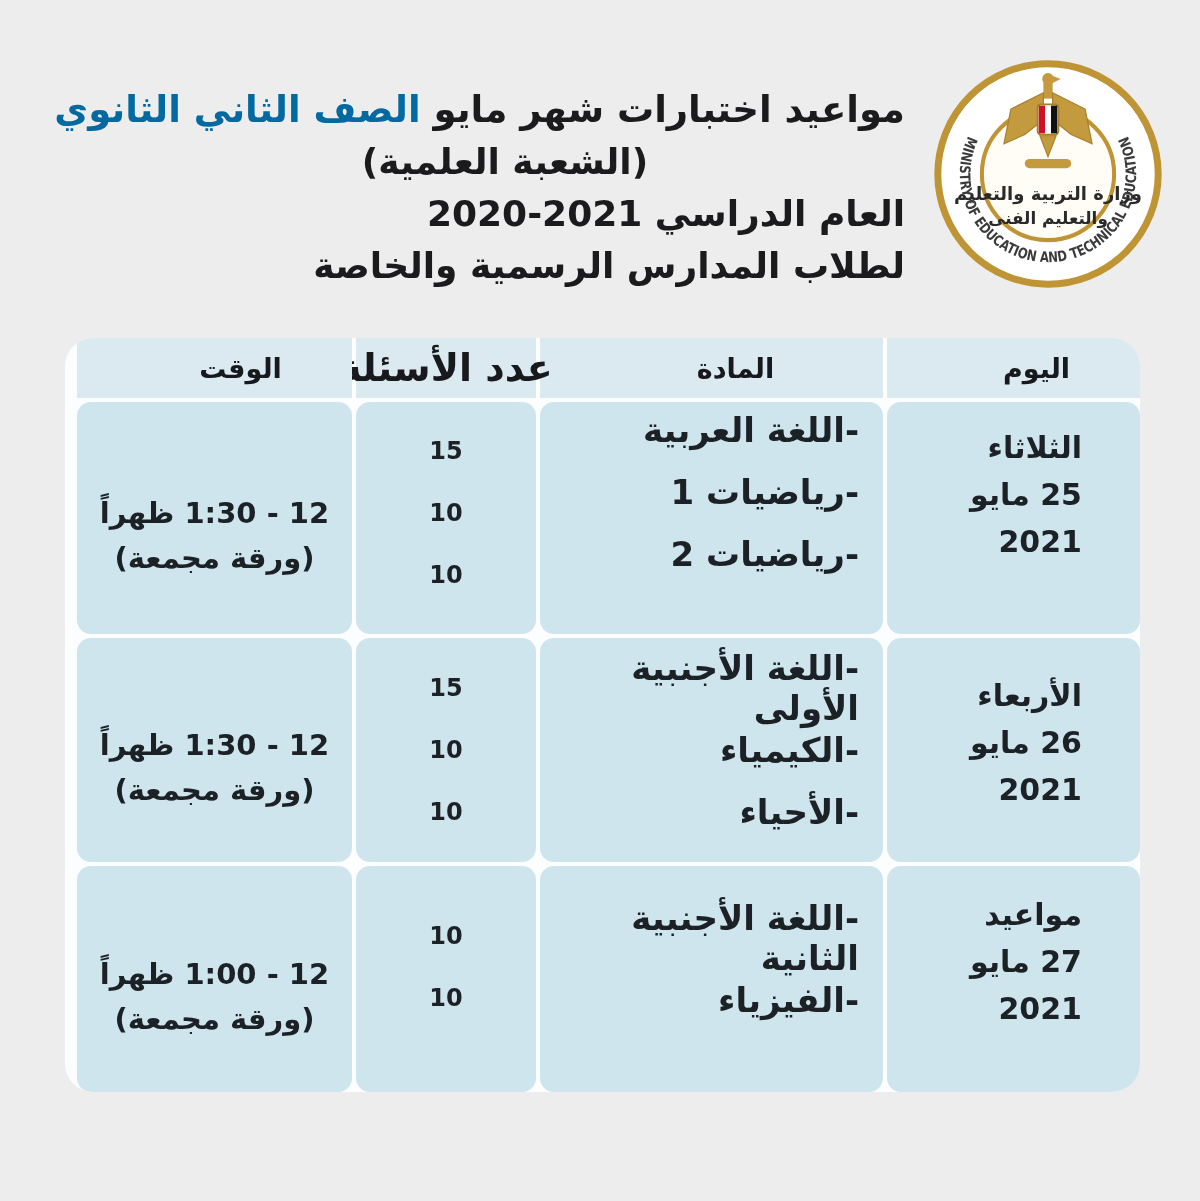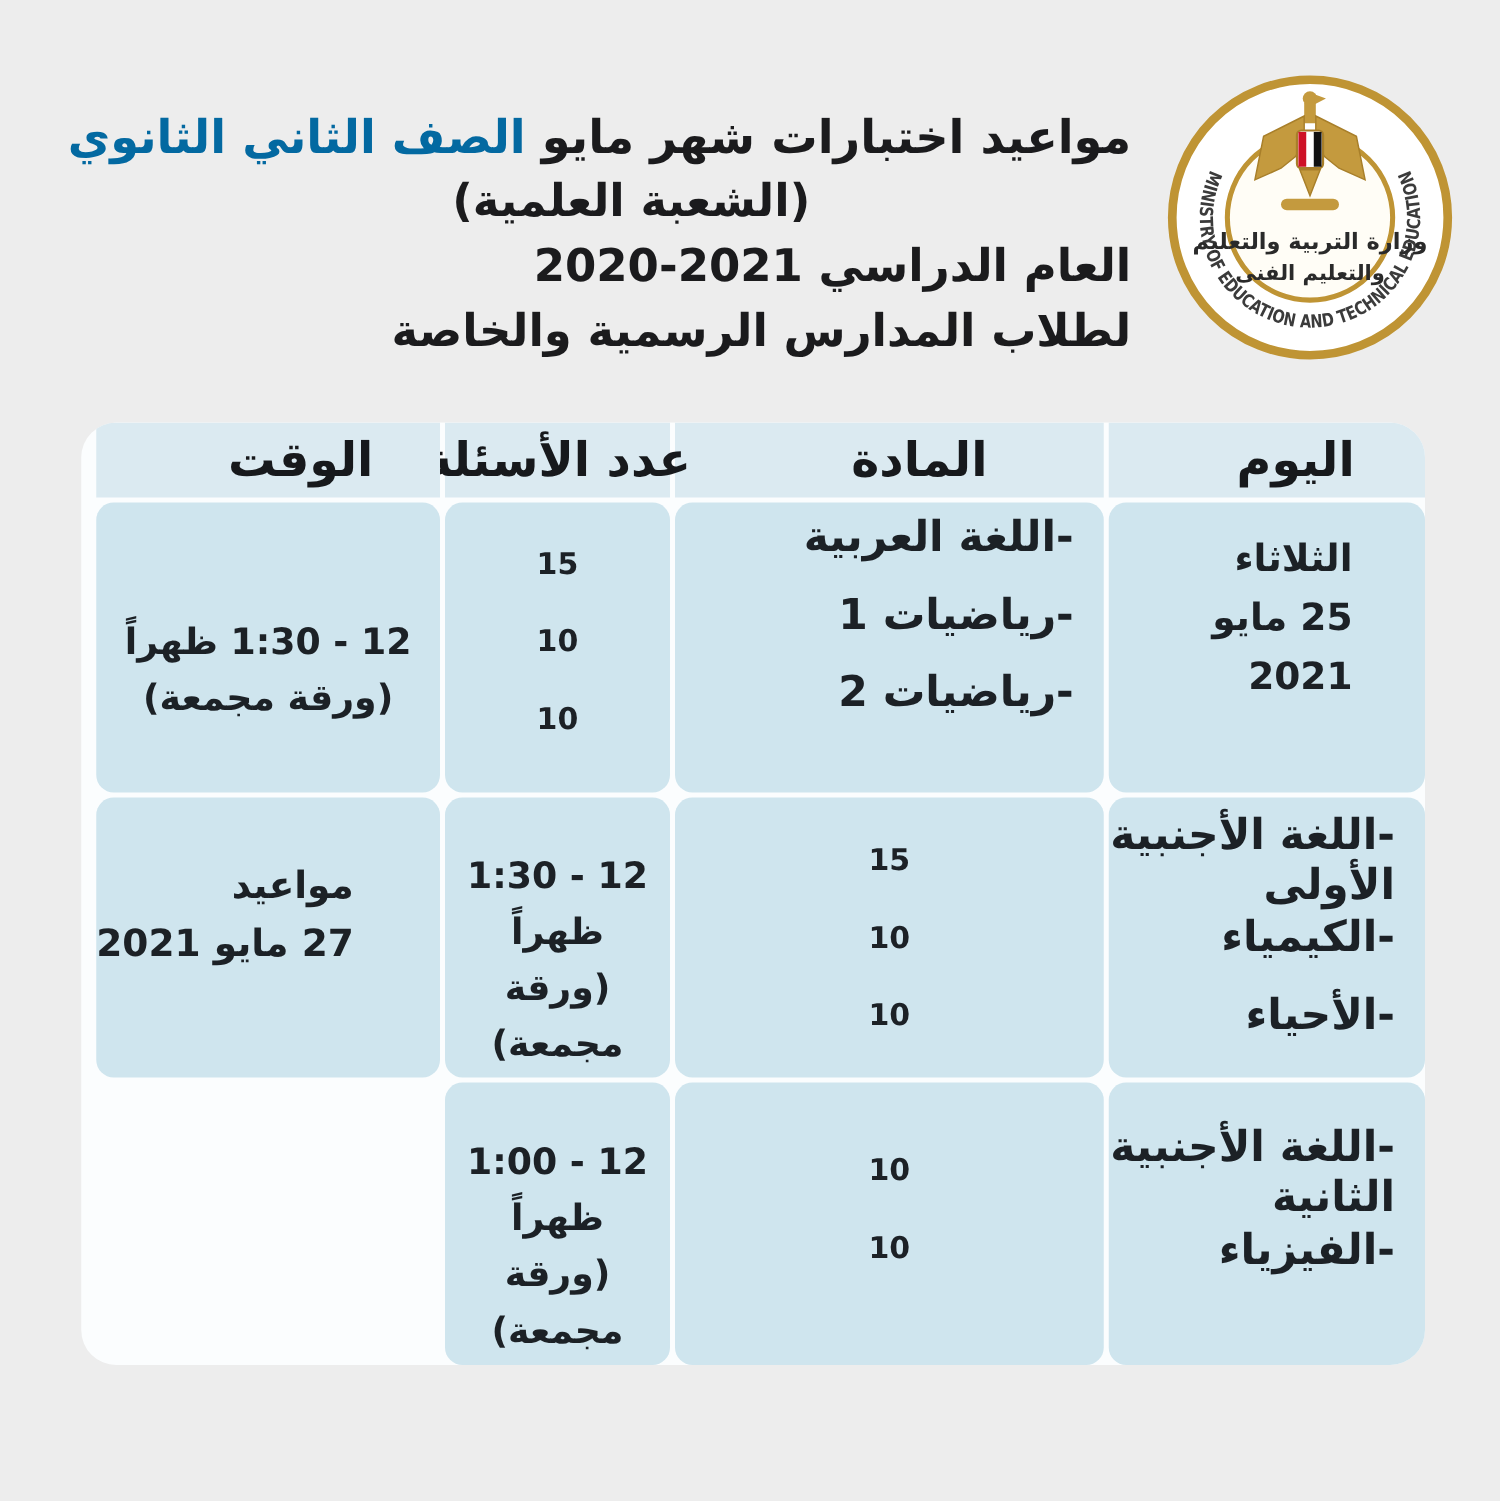--- a/index.html
+++ b/index.html
@@ -55,21 +55,21 @@
     overflow:hidden;
   }
   .cell{
     display:flex;
     flex-direction:column;
     justify-content:center;
   }
   .cell.head{
     background:#dbeaf1;
     font-weight:bold;
-    font-size:38px;
+    font-size:27px;
     color:#17191c;
     align-items:center;
     white-space:nowrap;
   }
   .cell.head.h-day{padding-left:46px;}
   .cell.head.h-subject{padding-left:48px;}
   .cell.head.h-questions{font-size:38px;}
   .cell.head.h-time{padding-left:52px;}
   .cell.body{
     background:#cfe5ee;
@@ -171,20 +171,26 @@
         <div class="question-line">10</div>
       </div>
     </div>
     <div class="cell body time-cell">
       <div class="time-stack">
         <div>12 - 1:30 ظهراً</div>
         <div>(ورقة مجمعة)</div>
       </div>
     </div>
 
+    <div class="cell body day-cell">
+      <div class="day-stack" style="transform:translateY(-8px)">
+        <div>الأربعاء</div>
+        <div>26 مايو 2021</div>
+      </div>
+    </div>
     <div class="cell body subject-cell">
       <div class="subject-stack">
         <div class="subject-line">-اللغة الأجنبية الأولى</div>
         <div class="subject-line">-الكيمياء</div>
         <div class="subject-line">-الأحياء</div>
       </div>
     </div>
     <div class="cell body questions-cell">
       <div class="questions-stack">
         <div class="question-line">15</div>

